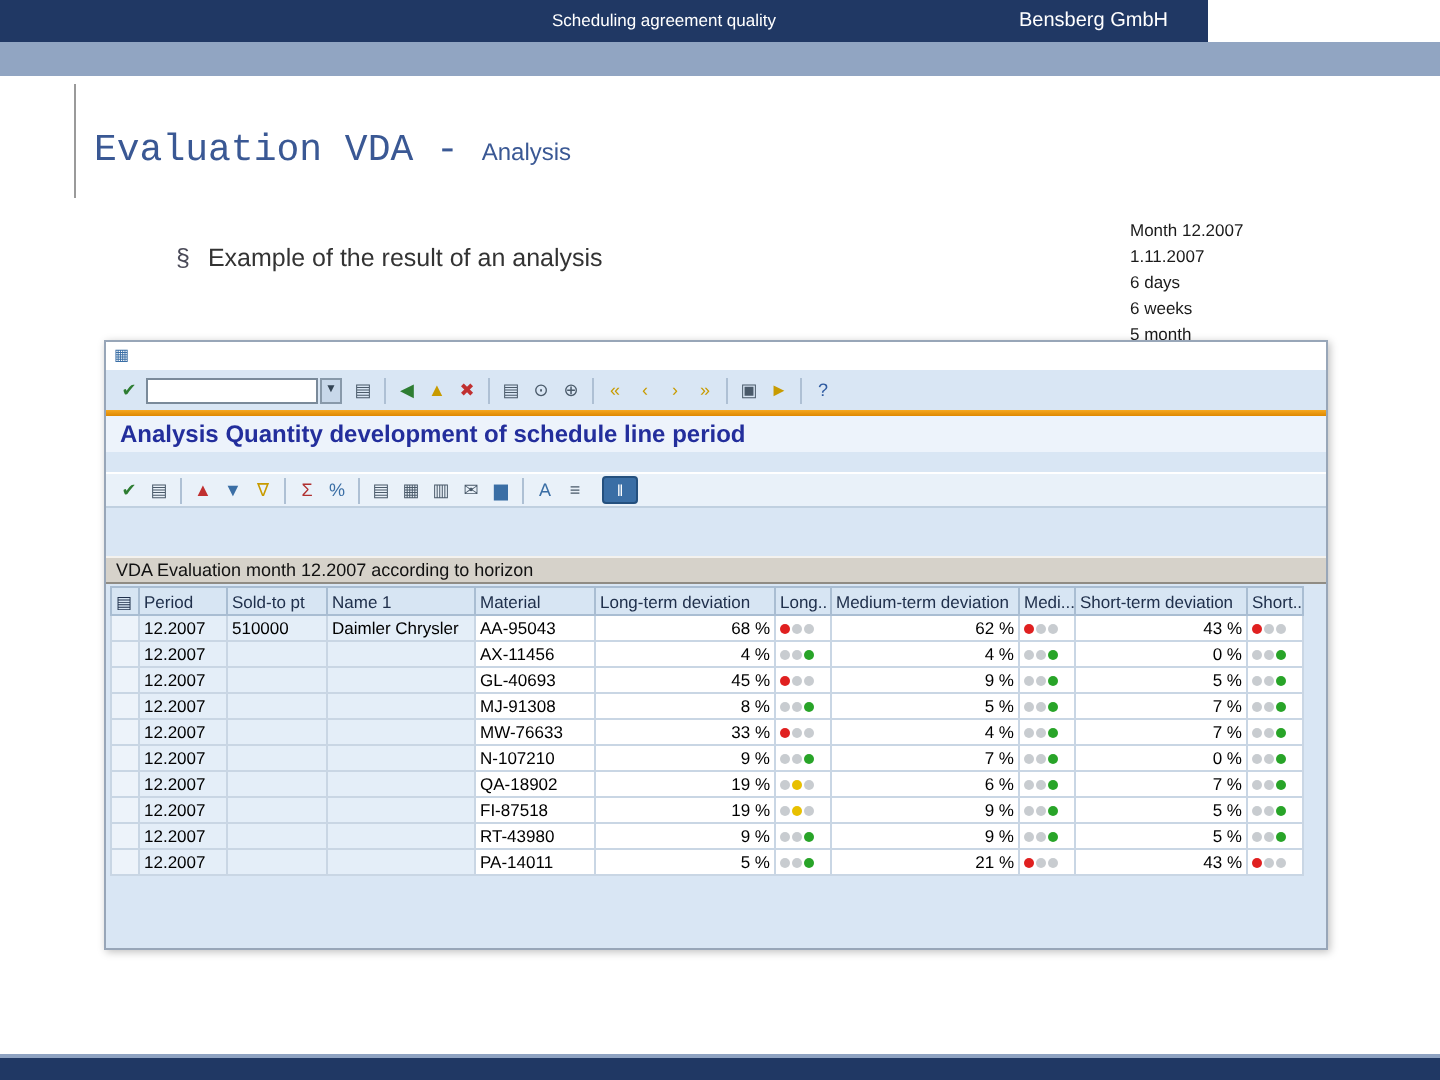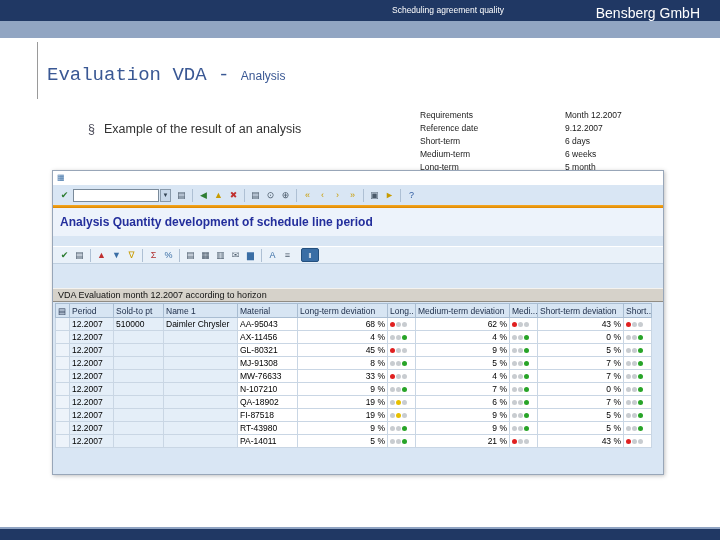--- a/index.html
+++ b/index.html
@@ -1,23 +1,23 @@
 <!DOCTYPE html>
 <html><head>
 <meta charset="utf-8">
 <style>
   * { margin:0; padding:0; box-sizing:border-box; }
   html,body { background:#ffffff; }
   body { width:720px; height:540px; font-family:"Liberation Sans", sans-serif; }
   .slide { position:relative; width:720px; height:540px; background:#ffffff; overflow:hidden; }
 
   
-  .top-bar { position:absolute; top:0; left:0; width:720px; height:21px; background:#203864; }
+  .top-bar { position:absolute; top:0; left:0; width:604px; height:21px; background:#203864; }
   .top-bar .hdr-title { position:absolute; top:5px; right:216px; color:#ffffff; font-size:8.5px; }
-  .top-bar .hdr-company { position:absolute; top:5px; right:20px; color:#ffffff; font-size:14px; }
+  .top-bar .hdr-company { position:absolute; top:5px; right:20px; color:#ffffff; font-size:10px; }
   .sub-bar { position:absolute; top:21px; left:0; width:720px; height:17px; background:#91A5C2; }
 
   .v-line { position:absolute; left:37px; top:42px; width:1px; height:57px; background:#9a9a9a; }
 
   .slide-title { position:absolute; left:47px; top:64px; color:#3A5894; white-space:nowrap; }
   .slide-title .main { font-size:19px;font-family:Liberation Mono, monospace; }
   .slide-title .sub { font-size:12px;text-align:right; }
 
   .bullet-line { position:absolute; left:88px; top:122px; font-size:12.5px; color:#333333; }
   .bullet-line .marker { color:#4A4A58; margin-right:9px; }
@@ -39,21 +39,21 @@
   .icon-strip { display:flex; align-items:center; }
   .tb-icon { width:15px; height:15px; font-size:9px; display:inline-flex; align-items:center; justify-content:center;
     color:#4A5A6A; border-radius:2px; }
   .tb-sep { width:1px; height:13px; background:#AEC0D4; margin:0 3px; display:inline-block; }
   .cmd-field { width:86px; height:13px; border:1px solid #7A8A9A; background:#ffffff; font-size:8px; padding:0 2px; margin:0 1px; }
   .cmd-drop { width:11px; height:13px; background:#C8D8EA; border:1px solid #8899AA; font-size:6px;
     display:inline-flex; align-items:center; justify-content:center; color:#334455; margin-right:3px; }
 
   .orange-rule { height:3px; background:linear-gradient(#F6A821,#DE8800); }
 
-  .screen-title { height:28px; background:#EDF3FB; display:flex; align-items:center; padding:0 7px;
+  .screen-title { height:18px; background:#EDF3FB; display:flex; align-items:center; padding:0 7px;
     font-weight:bold; font-size:12px; color:#232E9C; white-space:nowrap; }
   .band1 { height:10px; background:#D9E6F4; }
   .app-toolbar { height:18px; background:#E9F1F9; display:flex; align-items:center; padding:0 4px;
     border-top:1px solid #ffffff; border-bottom:1px solid #C0D0E0; }
   .stop-btn { width:18px; height:14px; background:#3A6EA5; color:#ffffff; font-size:8px;
     display:inline-flex; align-items:center; justify-content:center; border:1px solid #24507E; border-radius:2px; margin-left:6px; }
   .band2 { height:24px; background:#D9E6F4; }
   .variant-bar { height:14px; background:#D6D2CA; border-top:1px solid #F4F2EE; border-bottom:1px solid #908C84;
     display:flex; align-items:center; padding:0 5px; font-size:9px; color:#111; white-space:nowrap; }
 
@@ -88,30 +88,23 @@
   <div class="v-line"></div>
 
   <div class="slide-title">
     <span class="main">Evaluation VDA - </span><span class="sub">Analysis</span>
   </div>
 
   <div class="bullet-line">
     <span class="marker">§</span><span>Example of the result of an analysis</span>
   </div>
 
-  <div class="params-labels">
-    <div>Requirements</div>
-    <div>Reference date</div>
-    <div>Short-term</div>
-    <div>Medium-term</div>
-    <div>Long-term</div>
-  </div>
   <div class="params-values">
     <div>Month 12.2007</div>
-    <div>9.12.2007</div>
+    <div>1.11.2007</div>
     <div>6 days</div>
     <div>6 weeks</div>
     <div>5 month</div>
   </div>
 
   <div class="sap-window">
 
     <div class="mini-titlebar">
       <span class="window-icon">▦</span>
     </div>
@@ -271,21 +264,21 @@
                   <i class="dot y"></i>
                   <i class="dot g on"></i>
                 </span>
     </td>
   </tr>
             <tr>
     <td class="sel"></td>
     <td class="key">12.2007</td>
     <td class="key"></td>
     <td class="key"></td>
-    <td>GL-80321</td>
+    <td>GL-40693</td>
     <td class="num">45 %</td>
     <td class="ic">
       <span class="tl">
                   <i class="dot r on"></i>
                   <i class="dot y"></i>
                   <i class="dot g"></i>
                 </span>
     </td>
     <td class="num">9 %</td>
     <td class="ic">

